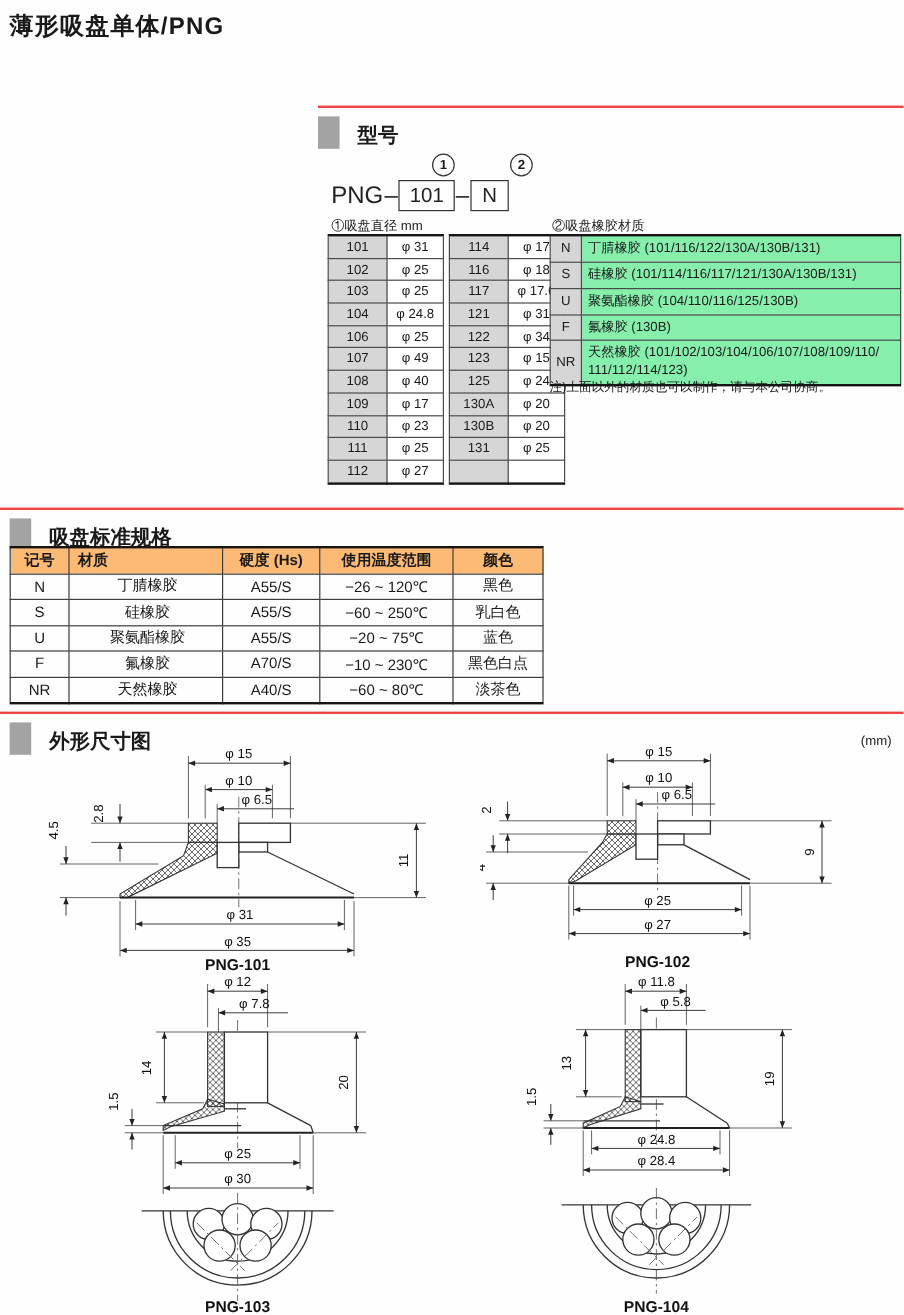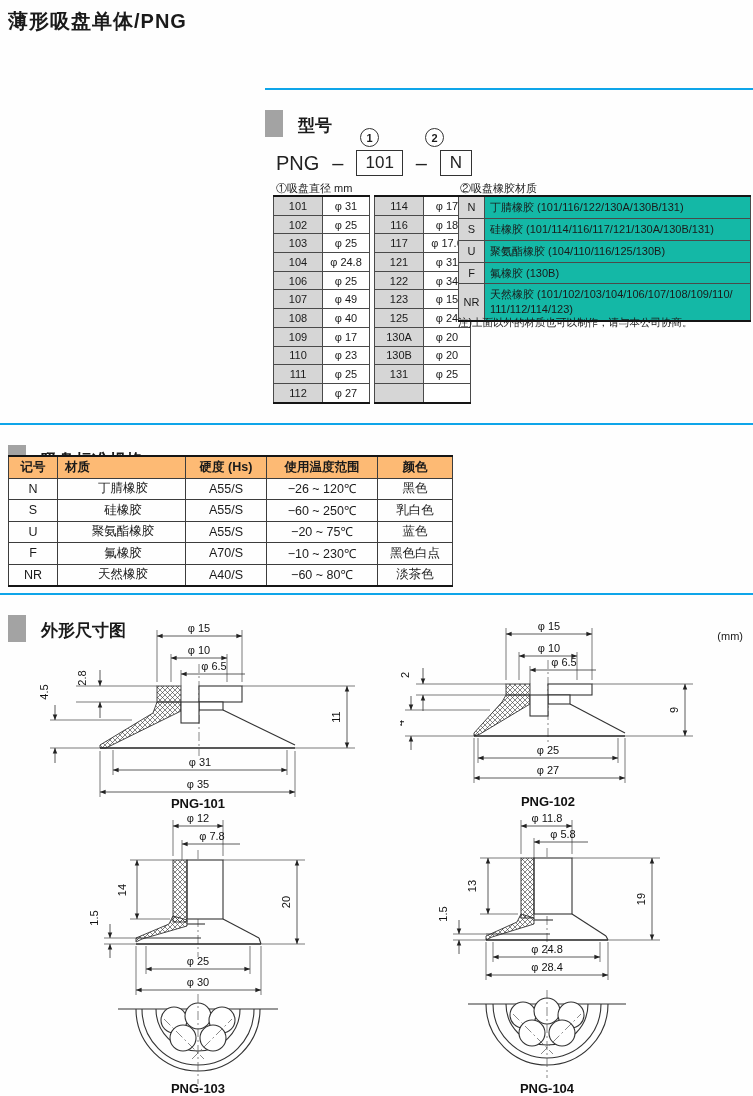--- a/index.html
+++ b/index.html
@@ -1,43 +1,43 @@
 <!DOCTYPE html>
 <html><head>
 <meta charset="utf-8">
 <style>
   html,body{margin:0;padding:0}
   body{width:753px;height:1096px;position:relative;background:#fefefe;color:#1a1a1a;
        font-family:"Liberation Sans",sans-serif;overflow:hidden}
   .abs{position:absolute}
   .page-title{left:8px;top:8px;font-size:20px;font-weight:bold;letter-spacing:1px}
   
-  .sec-head{position:absolute;border-top:2px solid #0ea5e9;padding-top:20px;display:flex;align-items:flex-end}
+  .sec-head{position:absolute;border-top:2px solid #ef4444;padding-top:7px;display:flex;align-items:center}
   .sq{width:18px;height:27px;background:#a3a3a3;display:inline-block;flex:0 0 auto}
   .sec-title{font-size:17px;font-weight:bold;margin-left:15px;padding-top:4px;white-space:nowrap}
   .unit{margin-left:auto;font-size:11px;padding:4px 10px 0 0}
   
   .formula{left:276px;top:128px}
   .circ-row{display:flex;height:18px;margin-bottom:4px}
   .circ{width:17px;height:17px;border:1.3px solid #333;border-radius:50%;font-size:11px;font-weight:bold;
         display:flex;align-items:center;justify-content:center;background:#fff}
-  .code-row{display:flex;align-items:center;gap:13px;font-size:20px;color:#222}
+  .code-row{display:flex;align-items:center;gap:1px;font-size:20px;color:#222}
   .code-box{border:1.5px solid #333;text-align:center;padding:2px 8px;font-size:17px;min-width:14px}
   .legend{font-size:11px;color:#222}
   
   .dia-wrap{left:273px;top:195px;display:flex;gap:4px}
   .dia{border-collapse:collapse;border-top:2.5px solid #151515;border-bottom:2.5px solid #151515}
   .dia td{border:1px solid #4a4a4a;font-size:11px;text-align:center;height:17.7px;padding:0 2px}
   .dia td.c{width:44px;background:#d6d6d6}
   .dia td.v{width:42px;background:#fff}
   
   .mat{left:458px;top:195px;border-collapse:collapse;border-top:2.5px solid #151515;border-bottom:2.5px solid #151515;width:293px}
   .mat td{border:1px solid #4a4a4a;font-size:11px}
   .mat td.mc{width:23px;text-align:center;background:#d6d6d6;padding:0 1px}
-  .mat td.md{padding:3px 5px;line-height:1.35;background:#14b8a6}
+  .mat td.md{padding:3px 5px;line-height:1.35;background:#86efac}
   .mat-note{left:458px;top:316px;font-size:10.5px}
   
   .spec{left:8px;top:455px;border-collapse:collapse;border-top:2.5px solid #151515;border-bottom:2.5px solid #151515}
   .spec td{border:1px solid #3d3d3d;font-size:12.5px;text-align:center;height:20.5px;padding:0 4px}
   .spec tr.sh td{background:#fdba74;font-weight:bold}
   .spec td.w0{width:40px}.spec td.w1{width:116px;text-align:center;padding-left:7px}
   .spec td.w2{width:72px}.spec td.w3{width:102px}.spec td.w4{width:66px}
   .spec tr.sh td.w1{text-align:left}
   
   .ln{stroke:#333;stroke-width:1.1;fill:none}

